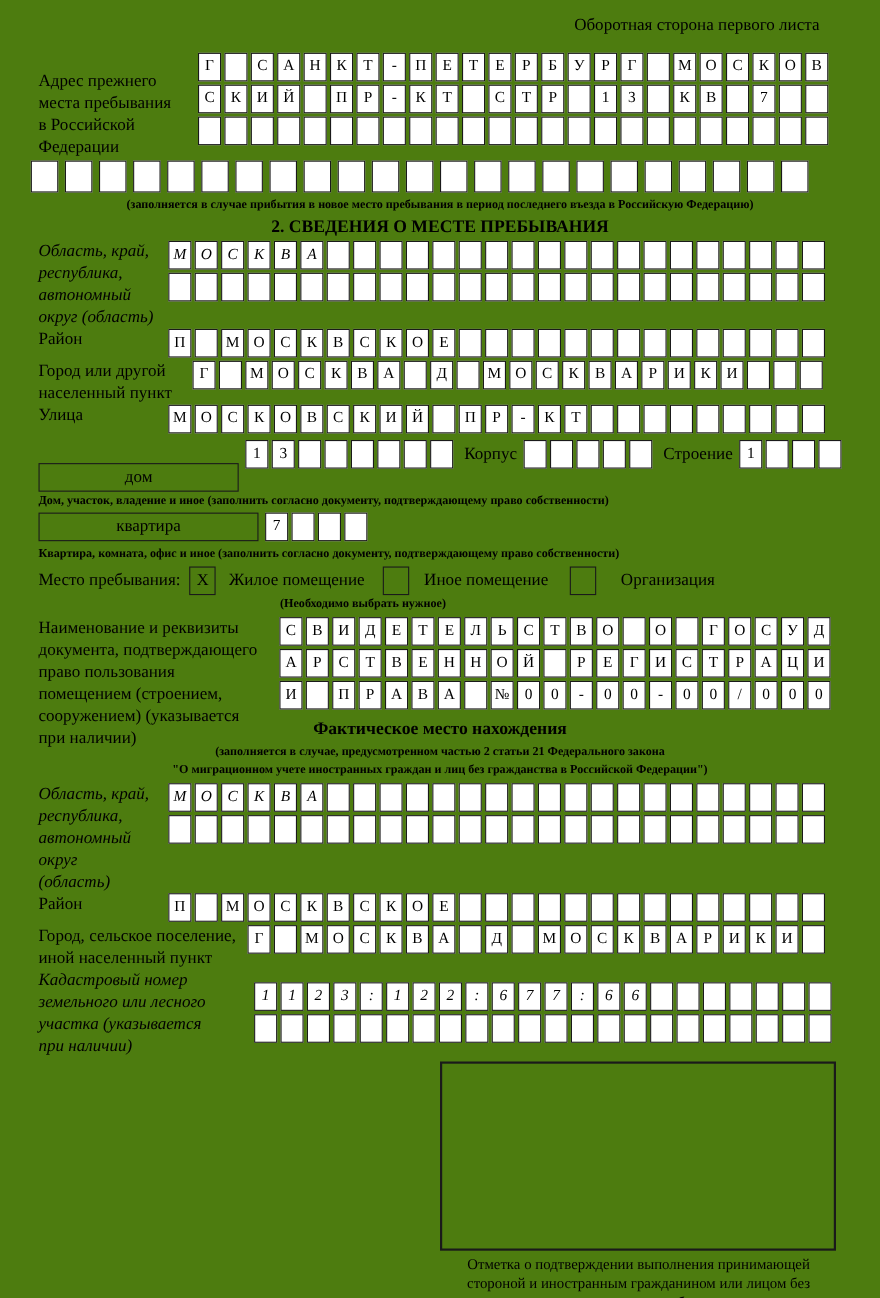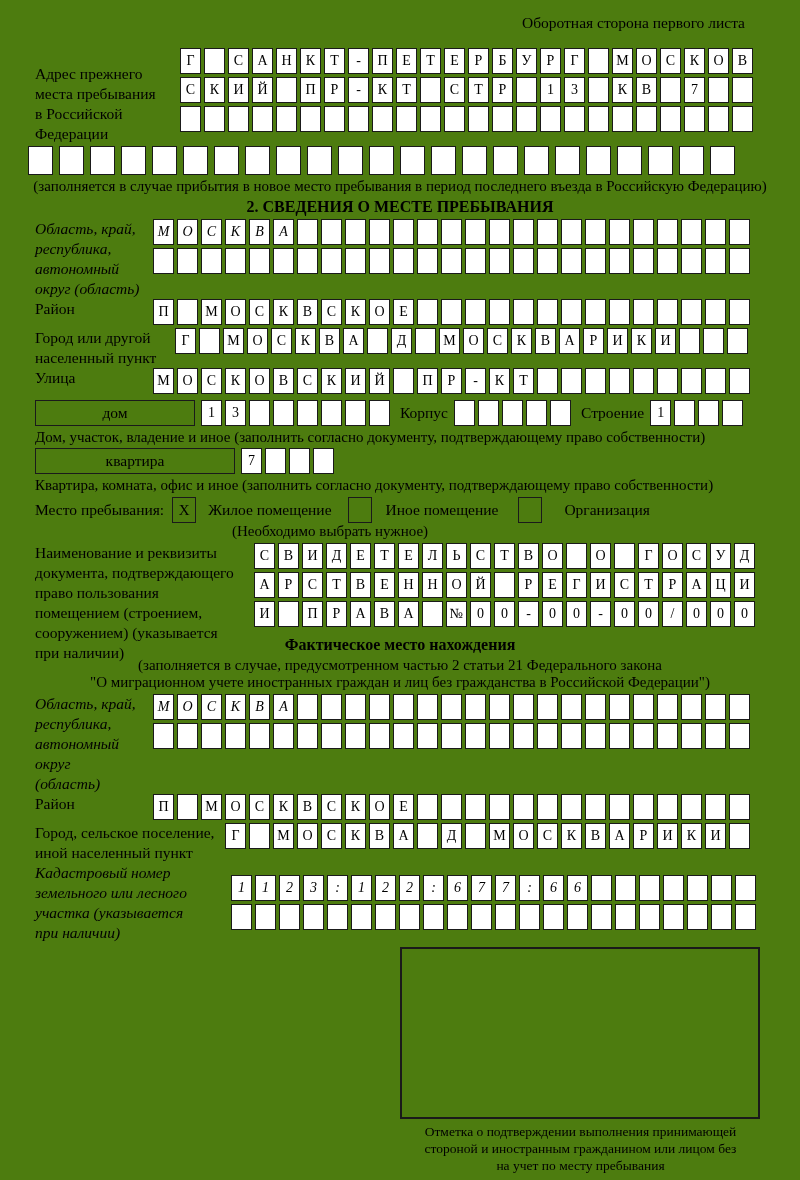--- a/index.html
+++ b/index.html
@@ -4,21 +4,21 @@
 <style>
   html,body { margin:0; padding:0; background:#ffffff; }
   .page {
     position:relative; width:800px; height:1180px; box-sizing:border-box;
     padding-top:14px; background:#4d7c0f; color:#000;
     font-family:"Liberation Serif","DejaVu Serif",serif; overflow:hidden;
   }
   .hdr { text-align:right; padding-right:55px; font-size:15.5px; line-height:18px; }
   .center { text-align:center; }
   .bold { font-weight:bold; }
-  .note { font-size:15px; line-height:17px; }
+  .note { font-size:11px; line-height:17px;font-weight:bold; }
   .sec-title { font-size:16px; line-height:20px; margin-top:2px; }
   
   .cellrow { display:flex; gap:3px; height:26px; margin-bottom:3px; }
   .cell {
     flex:0 0 21px; width:21px; height:26px; box-sizing:border-box;
     border:1.6px solid #1a1a1a; display:flex; align-items:center; justify-content:center;
     font-size:14px; line-height:1; background:#fff;
   }
   .big { gap:6px; height:29px; margin-left:28px; margin-top:2px; }
   .big .cell { flex-basis:25px; width:25px; height:29px; border-width:1.8px; }
@@ -30,21 +30,21 @@
   .rows { display:flex; flex-direction:column; }
   .mh80 { min-height:80px;font-style:italic; }
   .doc-frow { position:relative; margin-left:35px; padding-left:219px; min-height:90px; margin-top:3px; }
   .doc-frow .flabel { position:absolute; left:0; top:0; width:219px; }
   
   .inline-row { display:flex; align-items:flex-start; margin-left:35px; }
   .label-box {
     box-sizing:border-box; border:1.6px solid #1a1a1a; height:26px;
     display:flex; align-items:center; justify-content:center; font-size:15.5px;
   }
-  .lb-dom { width:160px; margin-right:6px; }
+  .lb-dom { width:182px; margin-right:6px;margin-top:21px; }
   .lb-kv  { width:200px; margin-right:6px; }
   .mid-lbl { font-size:15.5px; line-height:26px; padding:0 6px 0 10px; }
   
   .chk {
     box-sizing:border-box; width:24px; height:26px; border:1.6px solid #1a1a1a;
     display:flex; align-items:center; justify-content:center; font-size:15px;
   }
   .stay-row { display:flex; align-items:center; margin-left:35px; margin-top:3px; height:26px; font-size:15.5px; }
   
   .stamp { box-sizing:border-box; margin:4px 0 0 400px; width:360px; height:172px; border:2px solid #1a1a1a; }

